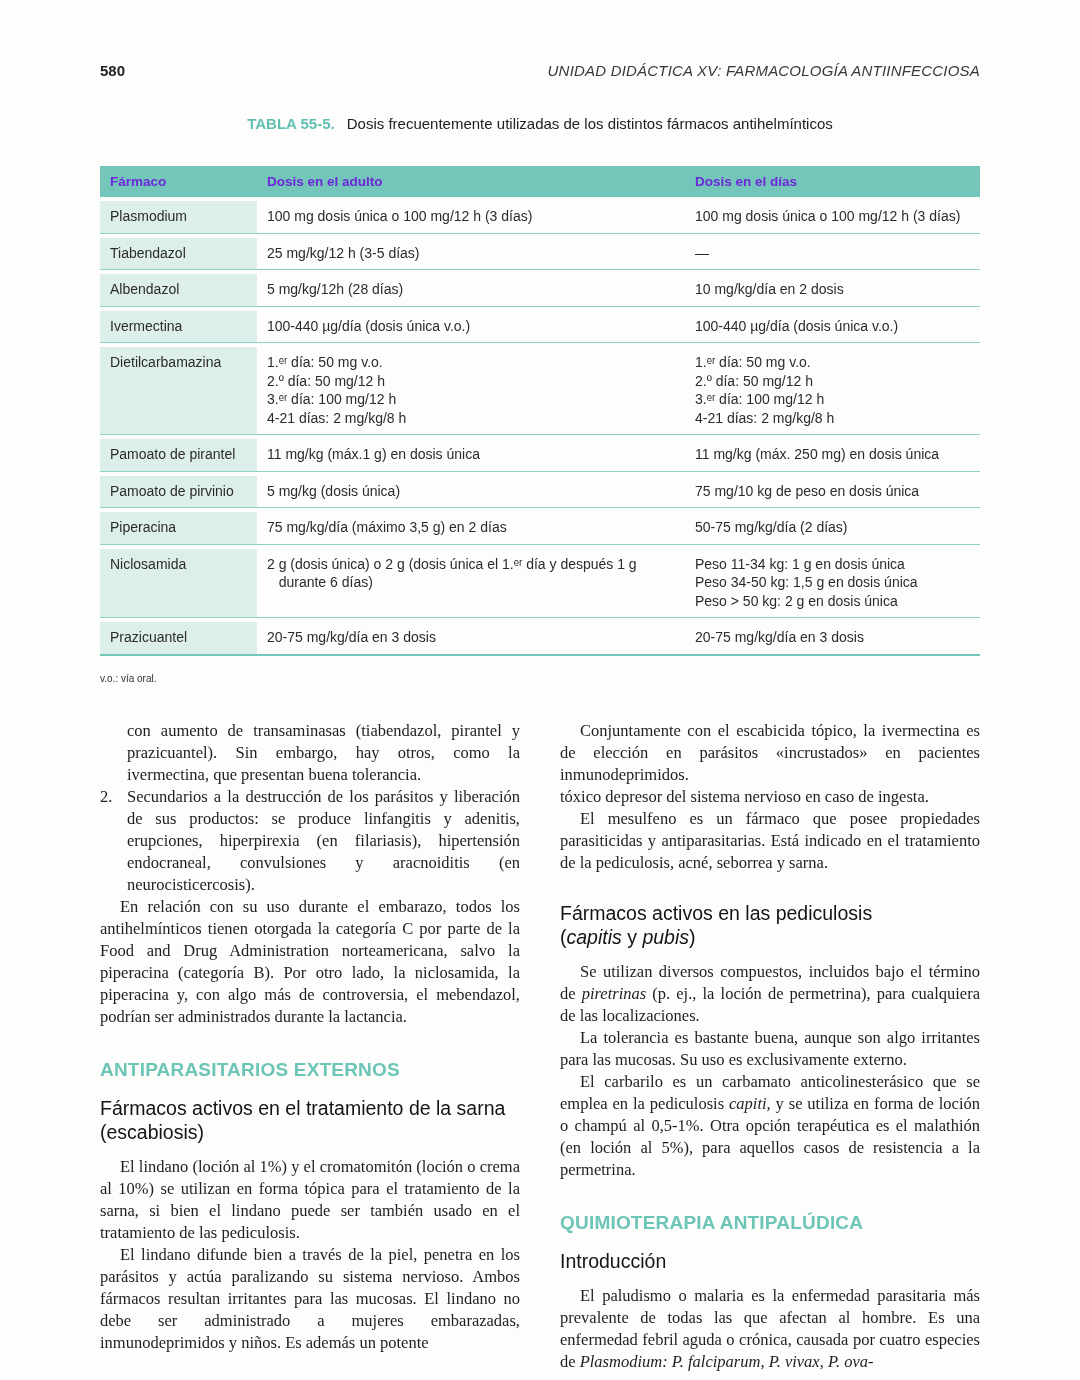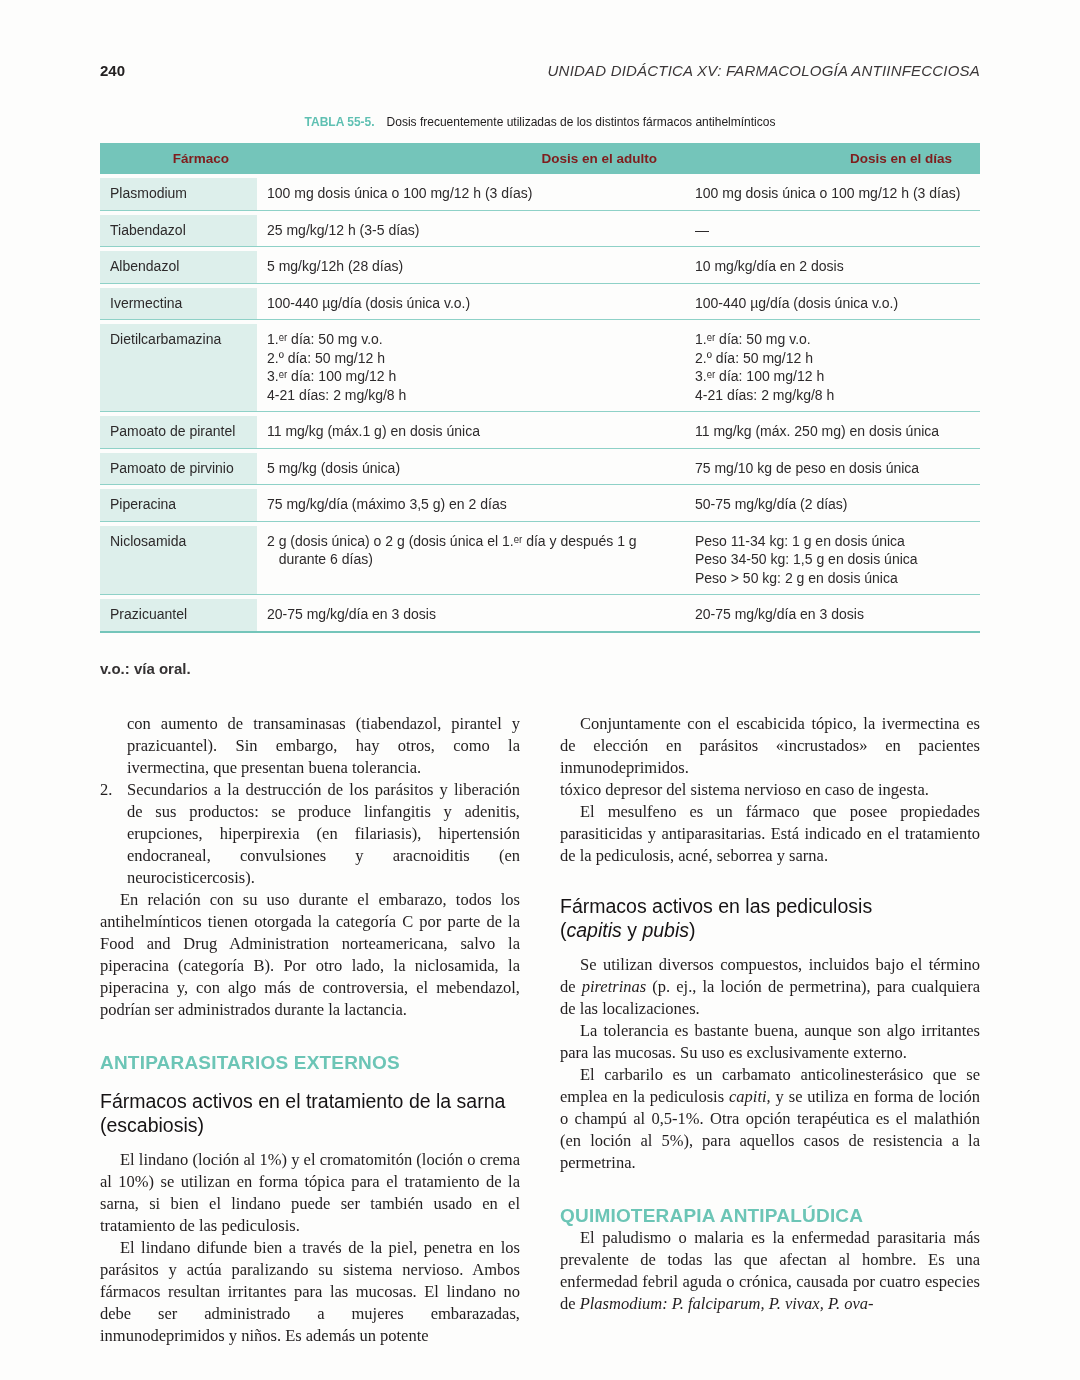--- a/index.html
+++ b/index.html
@@ -9,42 +9,42 @@
     background:#fdfdfc; padding:62px 100px 40px 100px; overflow:hidden;
     font-family:"Liberation Sans","DejaVu Sans",sans-serif;
   }
 
   
   .running-head { display:flex; justify-content:space-between; align-items:baseline; }
   .page-number { font-size:15px; font-weight:bold; color:#232021; }
   .running-title { font-size:15px; font-style:italic; color:#3b3738; letter-spacing:.2px; }
 
   
-  .table-caption { margin-top:36px; margin-bottom:10px; text-align:center; font-size:12px; }
+  .table-caption { margin-top:36px; margin-bottom:30px; text-align:center; font-size:15px; }
   .table-caption .tab-label { color:#5fc0b2; font-weight:bold; margin-right:12px; }
   .table-caption .tab-title { color:#232021; }
 
   
   table.dose-table {
     width:880px; border-collapse:separate; border-spacing:0 4px;
     font-size:14px; color:#2d2a2b; table-layout:fixed;
   }
   table.dose-table thead th {
-    background:#74c5ba; text-align:right; font-weight:bold; font-size:13.5px;
-    color:#7f1d1d; padding:8px 28px;
+    background:#74c5ba; text-align:left; font-weight:bold; font-size:13.5px;
+    color:#6d28d9; padding:8px 10px;
   }
   table.dose-table tbody td {
     vertical-align:top; padding:6px 10px 7px 10px;
     border-bottom:1px solid #8ed1c7; line-height:18.5px;
   }
   table.dose-table tbody tr:last-child td { border-bottom:2.5px solid #74c5ba;margin-left:18px; }
   td.col-drug { background:#ddefeb; }
   .cell-line { white-space:pre-wrap; }
 
-  .table-footnote { margin-top:23px; font-size:15px; color:#353233;font-weight:bold; }
+  .table-footnote { margin-top:13px; font-size:10px; color:#353233; }
 
   
   .two-col { display:flex; gap:40px; margin-top:36px; }
   .col { width:420px; box-sizing:border-box;
     font-family:"Liberation Serif","DejaVu Serif",serif;
     font-size:16.5px; line-height:22px; color:#211d1e; text-align:justify;
   }
   .cont-indent { padding-left:27px; }
   .list-item { display:flex; }
   .li-num { width:27px; flex:none; }
@@ -64,21 +64,21 @@
   }
   h2.section + h3.subsection { margin-top:15px; }
   h3.subsection i { font-style:italic; }
 </style>
 </head>
 <body>
 
 <div class="page">
 
   <header class="running-head">
-    <span class="page-number">240</span>
+    <span class="page-number">580</span>
     <span class="running-title">UNIDAD DIDÁCTICA XV: FARMACOLOGÍA ANTIINFECCIOSA</span>
   </header>
 
   <div>
     <div class="table-caption">
       <span class="tab-label">TABLA 55-5.</span><span class="tab-title">Dosis frecuentemente utilizadas de los distintos fármacos antihelmínticos</span>
     </div>
 
     <table class="dose-table">
       <colgroup>
@@ -216,17 +216,18 @@
 
     <section class="col">
       <p class="para">Conjuntamente con el escabicida tópico, la ivermectina es de elección en parásitos «incrustados» en pacientes inmunodeprimidos.</p>
       <p class="para no-indent">tóxico depresor del sistema nervioso en caso de ingesta.</p>
       <p class="para">El mesulfeno es un fármaco que posee propiedades parasiticidas y antiparasitarias. Está indicado en el tratamiento de la pediculosis, acné, seborrea y sarna.</p>
       <h3 class="subsection"><span>Fármacos activos en las pediculosis</span><br><span>(</span><i>capitis</i><span> y </span><i>pubis</i><span>)</span></h3>
       <p class="para"><span>Se utilizan diversos compuestos, incluidos bajo el término de </span><i>piretrinas</i><span> (p. ej., la loción de permetrina), para cualquiera de las localizaciones.</span></p>
       <p class="para">La tolerancia es bastante buena, aunque son algo irritantes para las mucosas. Su uso es exclusivamente externo.</p>
       <p class="para"><span>El carbarilo es un carbamato anticolinesterásico que se emplea en la pediculosis </span><i>capiti,</i><span> y se utiliza en forma de loción o champú al 0,5-1%. Otra opción terapéutica es el malathión (en loción al 5%), para aquellos casos de resistencia a la permetrina.</span></p>
       <h2 class="section">QUIMIOTERAPIA ANTIPALÚDICA</h2>
+      <h3 class="subsection">Introducción</h3>
       <p class="para"><span>El paludismo o malaria es la enfermedad parasitaria más prevalente de todas las que afectan al hombre. Es una enfermedad febril aguda o crónica, causada por cuatro especies de </span><i>Plasmodium: P. falciparum, P. vivax, P. ova-</i></p>
     </section>
 
   </main>
 </div>
 
 </body></html>

